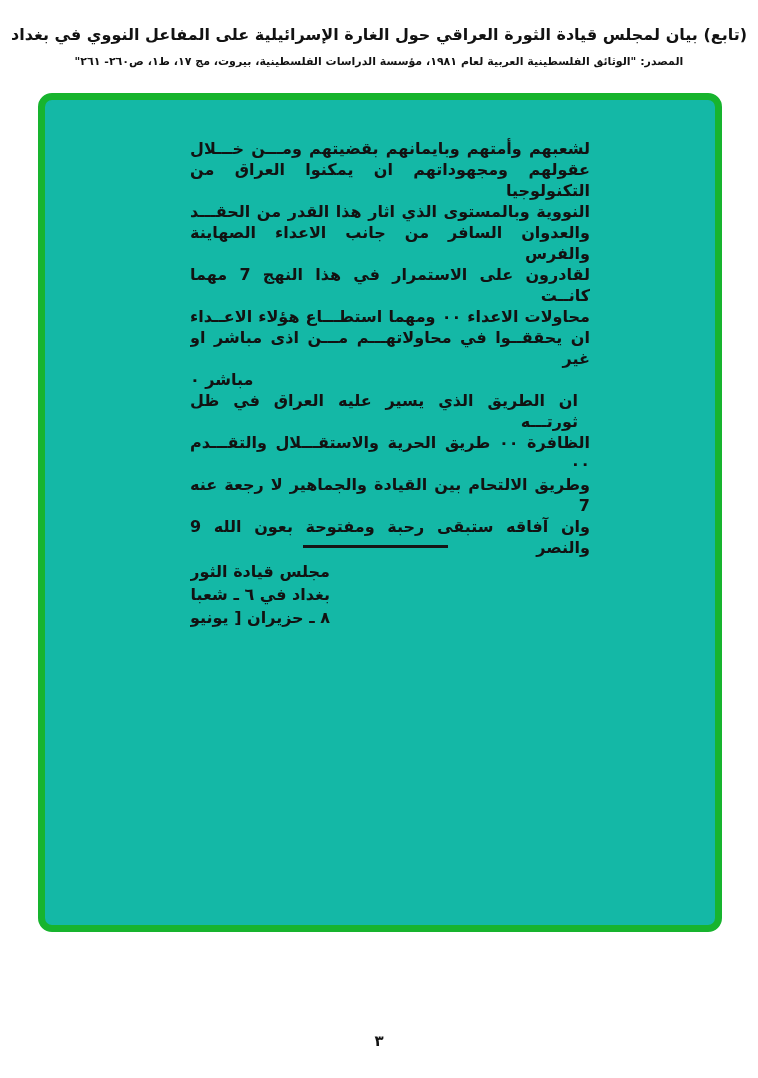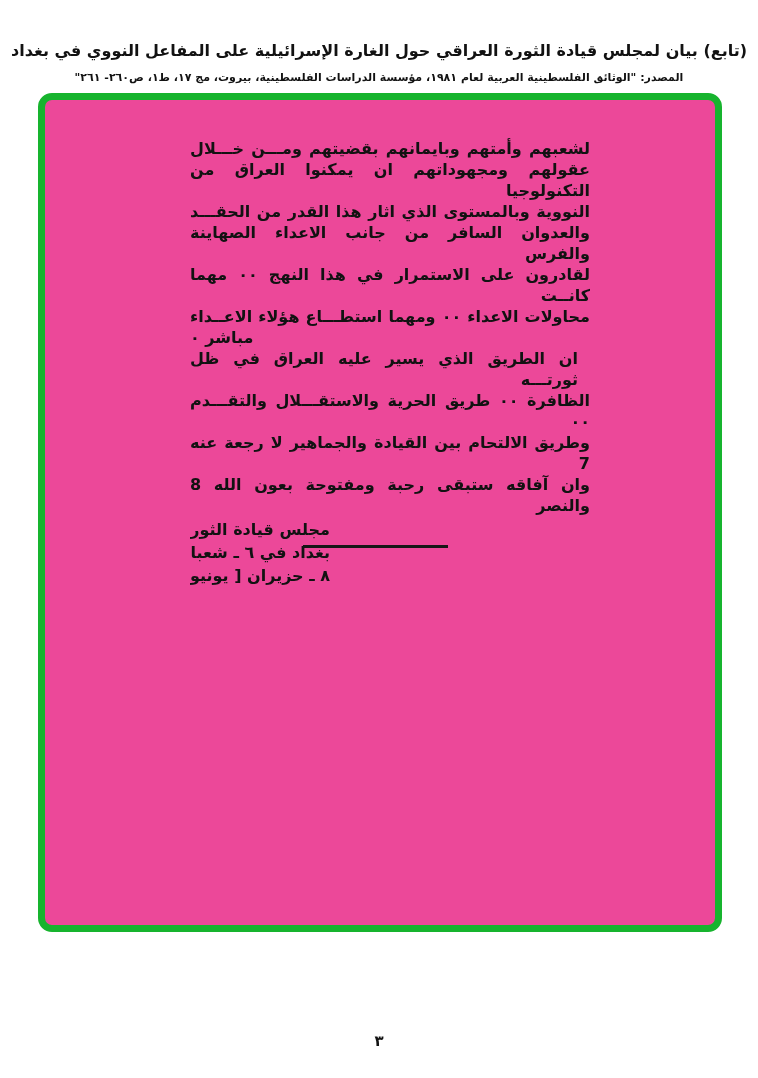--- a/index.html
+++ b/index.html
@@ -15,21 +15,20 @@
   }
 
   
   .doc-header {
     position: absolute;
     top: 24px;
     left: 0;
     width: 758px;
     text-align: center;
     direction: rtl;
-    margin-top: 16px;
   }
   .doc-header .title {
     font-size: 16px;
     line-height: 22px;
     font-weight: 700;
     letter-spacing: 0px;
   }
   .doc-header .source {
     margin-top: 9px;
     font-size: 11px;
@@ -39,21 +38,21 @@
 
   
   .page-frame {
     position: absolute;
     left: 38px;
     top: 93px;
     width: 684px;
     height: 839px;
     border: 7px solid #17b42e;
     border-radius: 14px;
-    background: #ec4899;
+    background: #14b8a6;
   }
 
   
   .text-column {
     position: absolute;
     left: 145px;
     top: 38px;
     width: 400px;
     direction: rtl;
     overflow: hidden;
@@ -119,27 +118,28 @@
   </div>
 
   <div class="page-frame" style="border-color: rgb(23, 180, 46);">
 
     <div class="text-column">
       <div>
           <div class="line justify">لشعبهم وأمتهم وبايمانهم بقضيتهم ومـــن خـــلال</div>
           <div class="line justify">عقولهم ومجهوداتهم ان يمكنوا العراق من التكنولوجيا</div>
           <div class="line justify">النووية وبالمستوى الذي اثار هذا القدر من الحقـــد</div>
           <div class="line justify">والعدوان السافر من جانب الاعداء الصهاينة والفرس</div>
-          <div class="line justify">لقادرون على الاستمرار في هذا النهج ٠٠ مهما كانــت</div>
+          <div class="line justify">لقادرون على الاستمرار في هذا النهج 7 مهما كانــت</div>
           <div class="line justify">محاولات الاعداء ٠٠ ومهما استطـــاع هؤلاء الاعــداء</div>
+          <div class="line justify">ان يحققــوا في محاولاتهـــم مـــن اذى مباشر او غير</div>
           <div class="line">مباشر ٠</div>
           <div class="line justify-indent">ان الطريق الذي يسير عليه العراق في ظل ثورتـــه</div>
           <div class="line justify">الظافرة ٠٠ طريق الحرية والاستقـــلال والتقـــدم ٠٠</div>
           <div class="line justify">وطريق الالتحام بين القيادة والجماهير لا رجعة عنه 7</div>
-          <div class="line justify">وان آفاقه ستبقى رحبة ومفتوحة بعون الله 8 والنصر</div>
+          <div class="line justify">وان آفاقه ستبقى رحبة ومفتوحة بعون الله 9 والنصر</div>
         </div>
 
       <div class="signature-block">
         <div>
             <div class="line">مجلس قيادة الثورة</div>
             <div class="line">بغداد في ٦ ـ شعبان ـ ١٤٠١</div>
             <div class="line">٨ ـ حزيران [ يونيو ] ـ ١٩٨١</div>
           </div>
       </div>
     </div>

